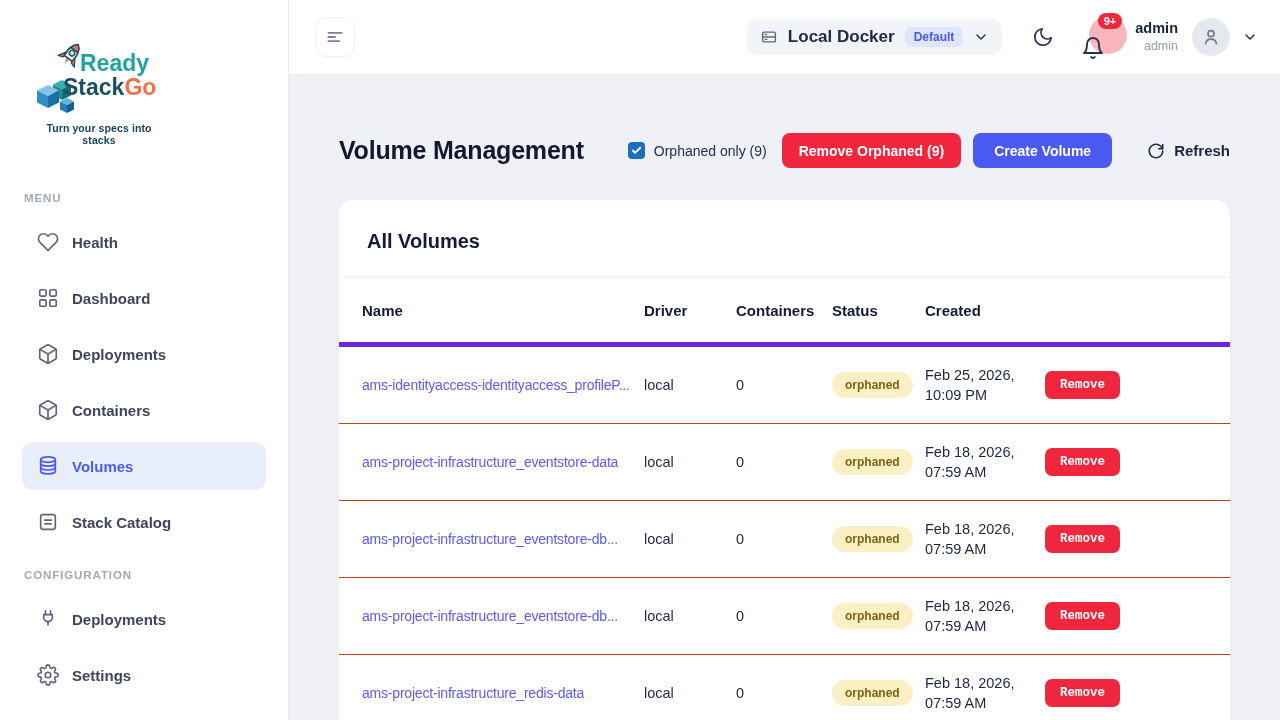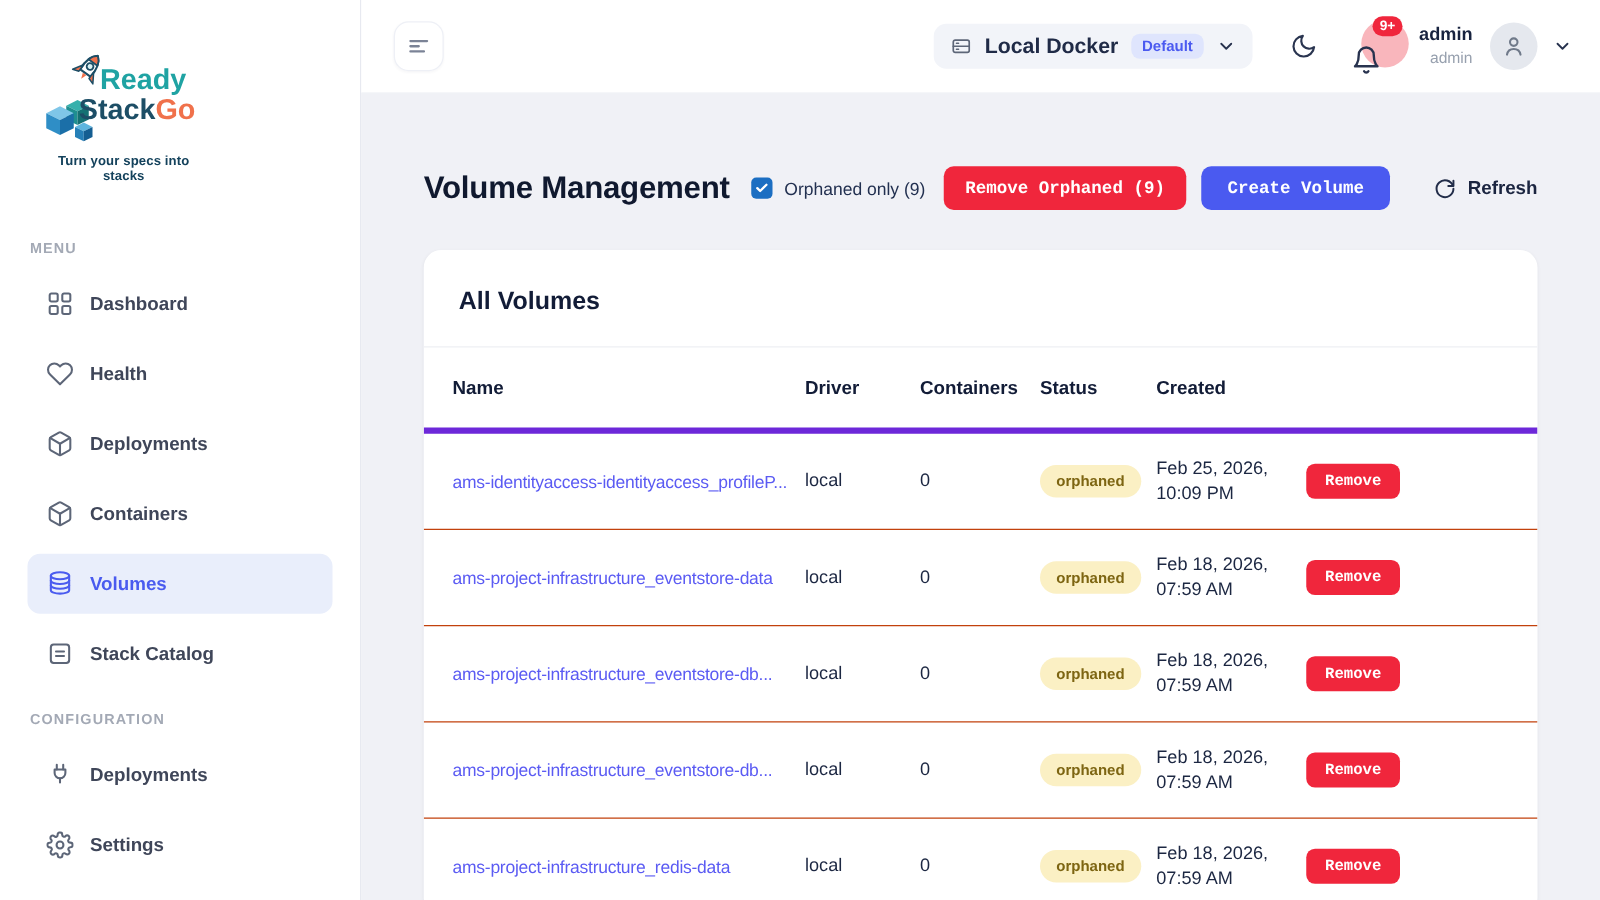--- a/index.html
+++ b/index.html
@@ -45,21 +45,21 @@
 
   
   .content { flex:1; padding:0 50px; }
   .page-head { display:flex; align-items:center; margin-top:58px; }
   .page-title { font-size:25px; font-weight:800; color:#10192f; letter-spacing:-.2px; }
   .head-actions { margin-left:auto; display:flex; align-items:center; }
   .chk-group { display:flex; align-items:center; gap:9px; margin-right:15px; cursor:pointer; }
   .chk { width:17px; height:17px; background:#1b6ec2; border-radius:4px; display:flex; align-items:center; justify-content:center; }
   .chk svg { width:11px; height:11px; }
   .chk-label { font-size:14px; color:#223050; font-weight:normal; }
-  .btn { border:none; border-radius:8px; height:35px; font-family:Liberation Mono, monospace; font-size:14px; font-weight:bold; color:#fff; cursor:pointer; }
+  .btn { border:none; border-radius:8px; height:35px; font-family:Liberation Sans, sans-serif; font-size:14px; font-weight:bold; color:#fff; cursor:pointer; }
   .btn-danger { background:#f0263c; padding:0 17px; margin-right:12px; }
   .btn-primary { background:#4a5af0; padding:0 21px; }
   .refresh { display:flex; align-items:center; gap:9px; margin-left:35px; cursor:pointer; }
   .refresh .icon { width:18px; height:18px; color:#222d49; }
   .refresh-label { font-size:15px; font-weight:600; color:#1b2540; }
 
   
   .card { margin-top:32px; background:#fff; border-radius:14px; box-shadow:0 1px 3px rgba(16,24,40,.05); overflow:hidden; }
   .card-title { padding:30px 28px 24px 28px; font-size:20px; font-weight:800; color:#121c37; border-bottom:1px solid #eef0f4; }
   .thead, .trow { display:grid; grid-template-columns:282px 92px 96px 93px 120px 1fr; align-items:center; padding-left:23px; }
@@ -111,36 +111,36 @@
         <text x="27" y="55" font-size="23"><tspan fill="#1d4e66">Stack</tspan><tspan fill="#f0714b">Go</tspan></text>
       </svg>
       <div class="tagline">Turn your specs into stacks</div>
     </div>
 
     <div class="section-label">MENU</div>
 
     <div class="nav-item">
       <span class="nicon">
           <svg viewBox="0 0 24 24" fill="none" stroke="currentColor" stroke-width="1.8" stroke-linecap="round" stroke-linejoin="round">
+            <path d="M20.84 4.61a5.5 5.5 0 0 0-7.78 0L12 5.67l-1.06-1.06a5.5 5.5 0 0 0-7.78 7.78l1.06 1.06L12 21.23l7.78-7.78 1.06-1.06a5.5 5.5 0 0 0 0-7.78z"></path>
+          </svg>
+        </span>
+      <span>Health</span>
+    </div>
+
+    <div class="nav-item">
+      <span class="nicon">
+          <svg viewBox="0 0 24 24" fill="none" stroke="currentColor" stroke-width="1.8" stroke-linecap="round" stroke-linejoin="round">
             <rect x="3" y="3" width="7" height="7" rx="1.5"></rect>
             <rect x="14" y="3" width="7" height="7" rx="1.5"></rect>
             <rect x="3" y="14" width="7" height="7" rx="1.5"></rect>
             <rect x="14" y="14" width="7" height="7" rx="1.5"></rect>
           </svg>
         </span>
       <span>Dashboard</span>
-    </div>
-
-    <div class="nav-item">
-      <span class="nicon">
-          <svg viewBox="0 0 24 24" fill="none" stroke="currentColor" stroke-width="1.8" stroke-linecap="round" stroke-linejoin="round">
-            <path d="M20.84 4.61a5.5 5.5 0 0 0-7.78 0L12 5.67l-1.06-1.06a5.5 5.5 0 0 0-7.78 7.78l1.06 1.06L12 21.23l7.78-7.78 1.06-1.06a5.5 5.5 0 0 0 0-7.78z"></path>
-          </svg>
-        </span>
-      <span>Health</span>
     </div>
 
     <div class="nav-item">
       <span class="nicon">
           <svg viewBox="0 0 24 24" fill="none" stroke="currentColor" stroke-width="1.8" stroke-linecap="round" stroke-linejoin="round">
             <path d="M21 16V8a2 2 0 0 0-1-1.73l-7-4a2 2 0 0 0-2 0l-7 4A2 2 0 0 0 3 8v8a2 2 0 0 0 1 1.73l7 4a2 2 0 0 0 2 0l7-4A2 2 0 0 0 21 16z"></path>
             <polyline points="3.27 6.96 12 12.01 20.73 6.96"></polyline>
             <line x1="12" y1="22.08" x2="12" y2="12"></line>
           </svg>
         </span>

